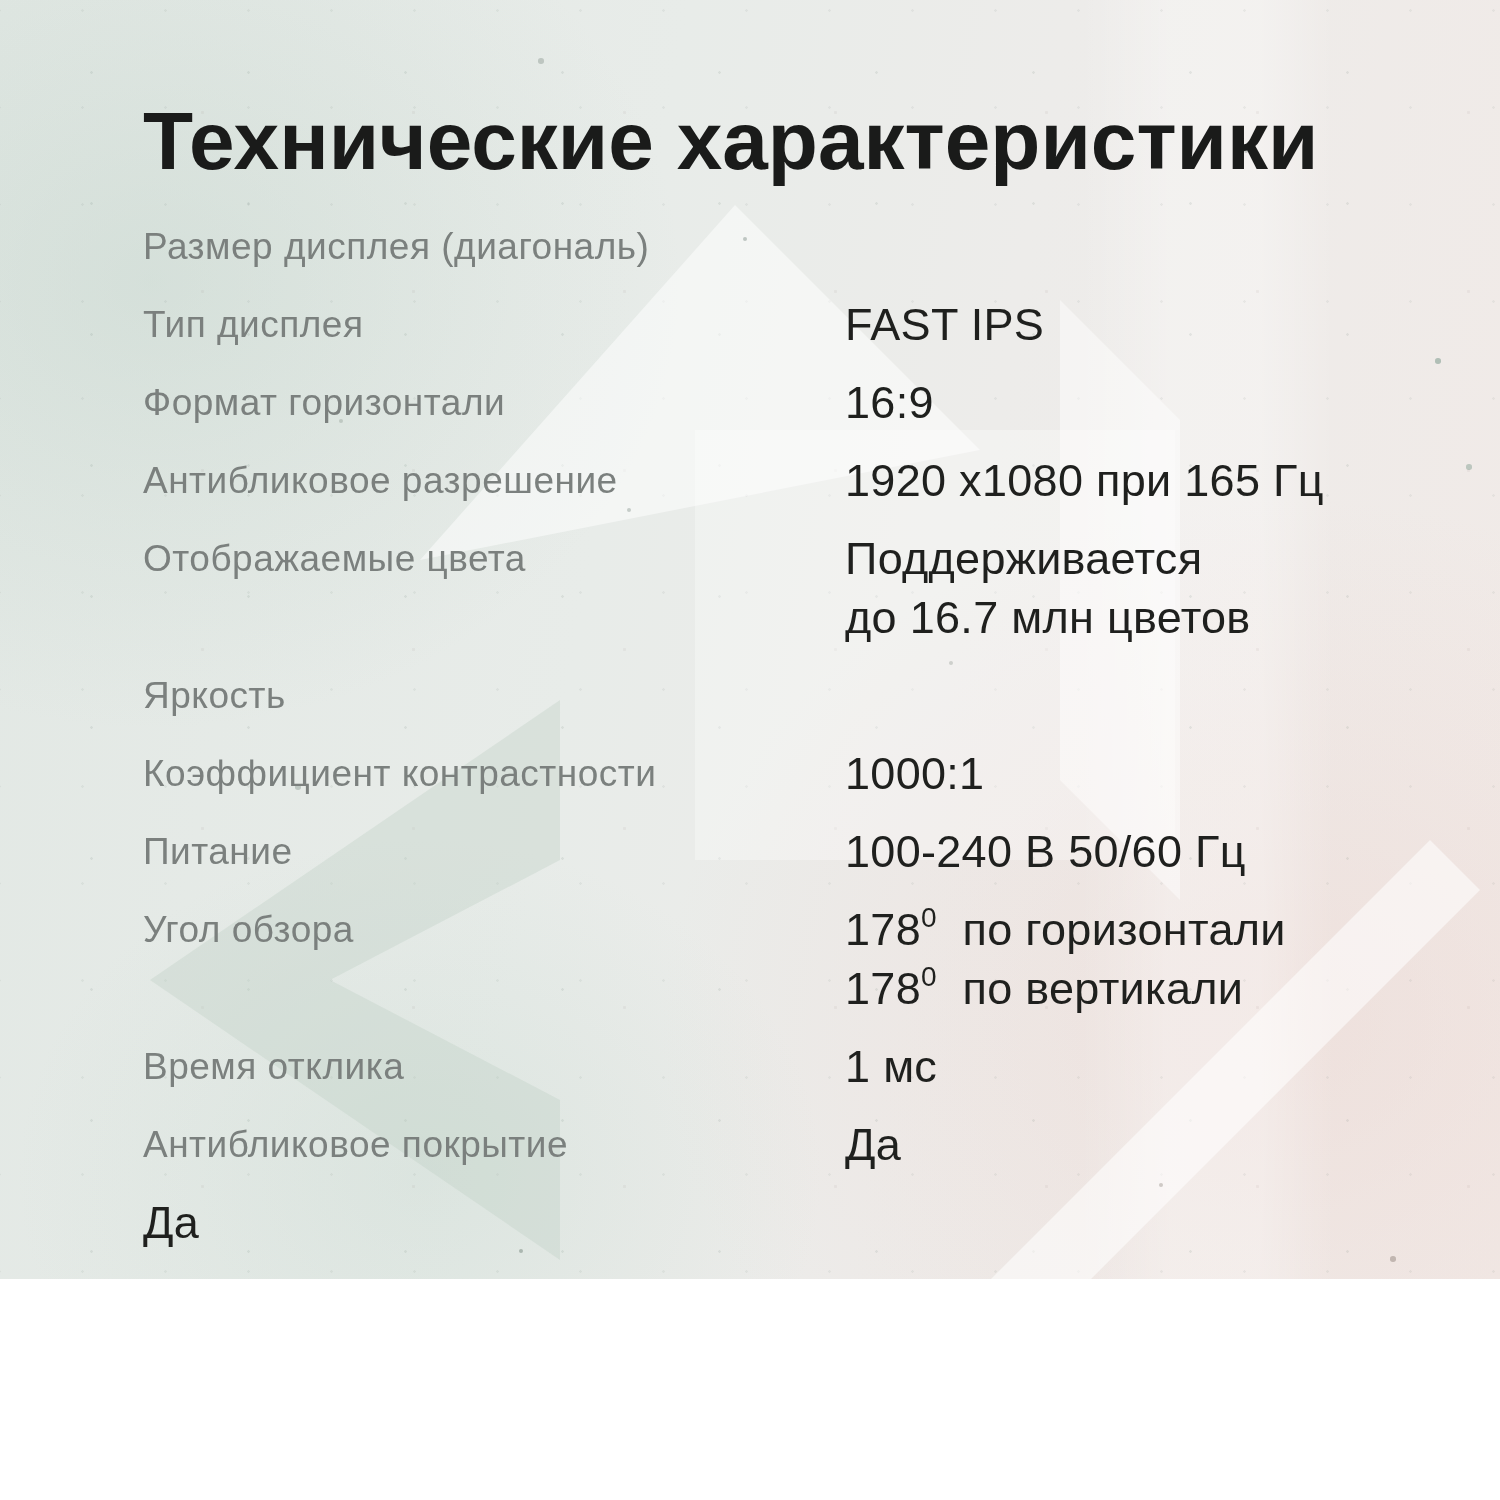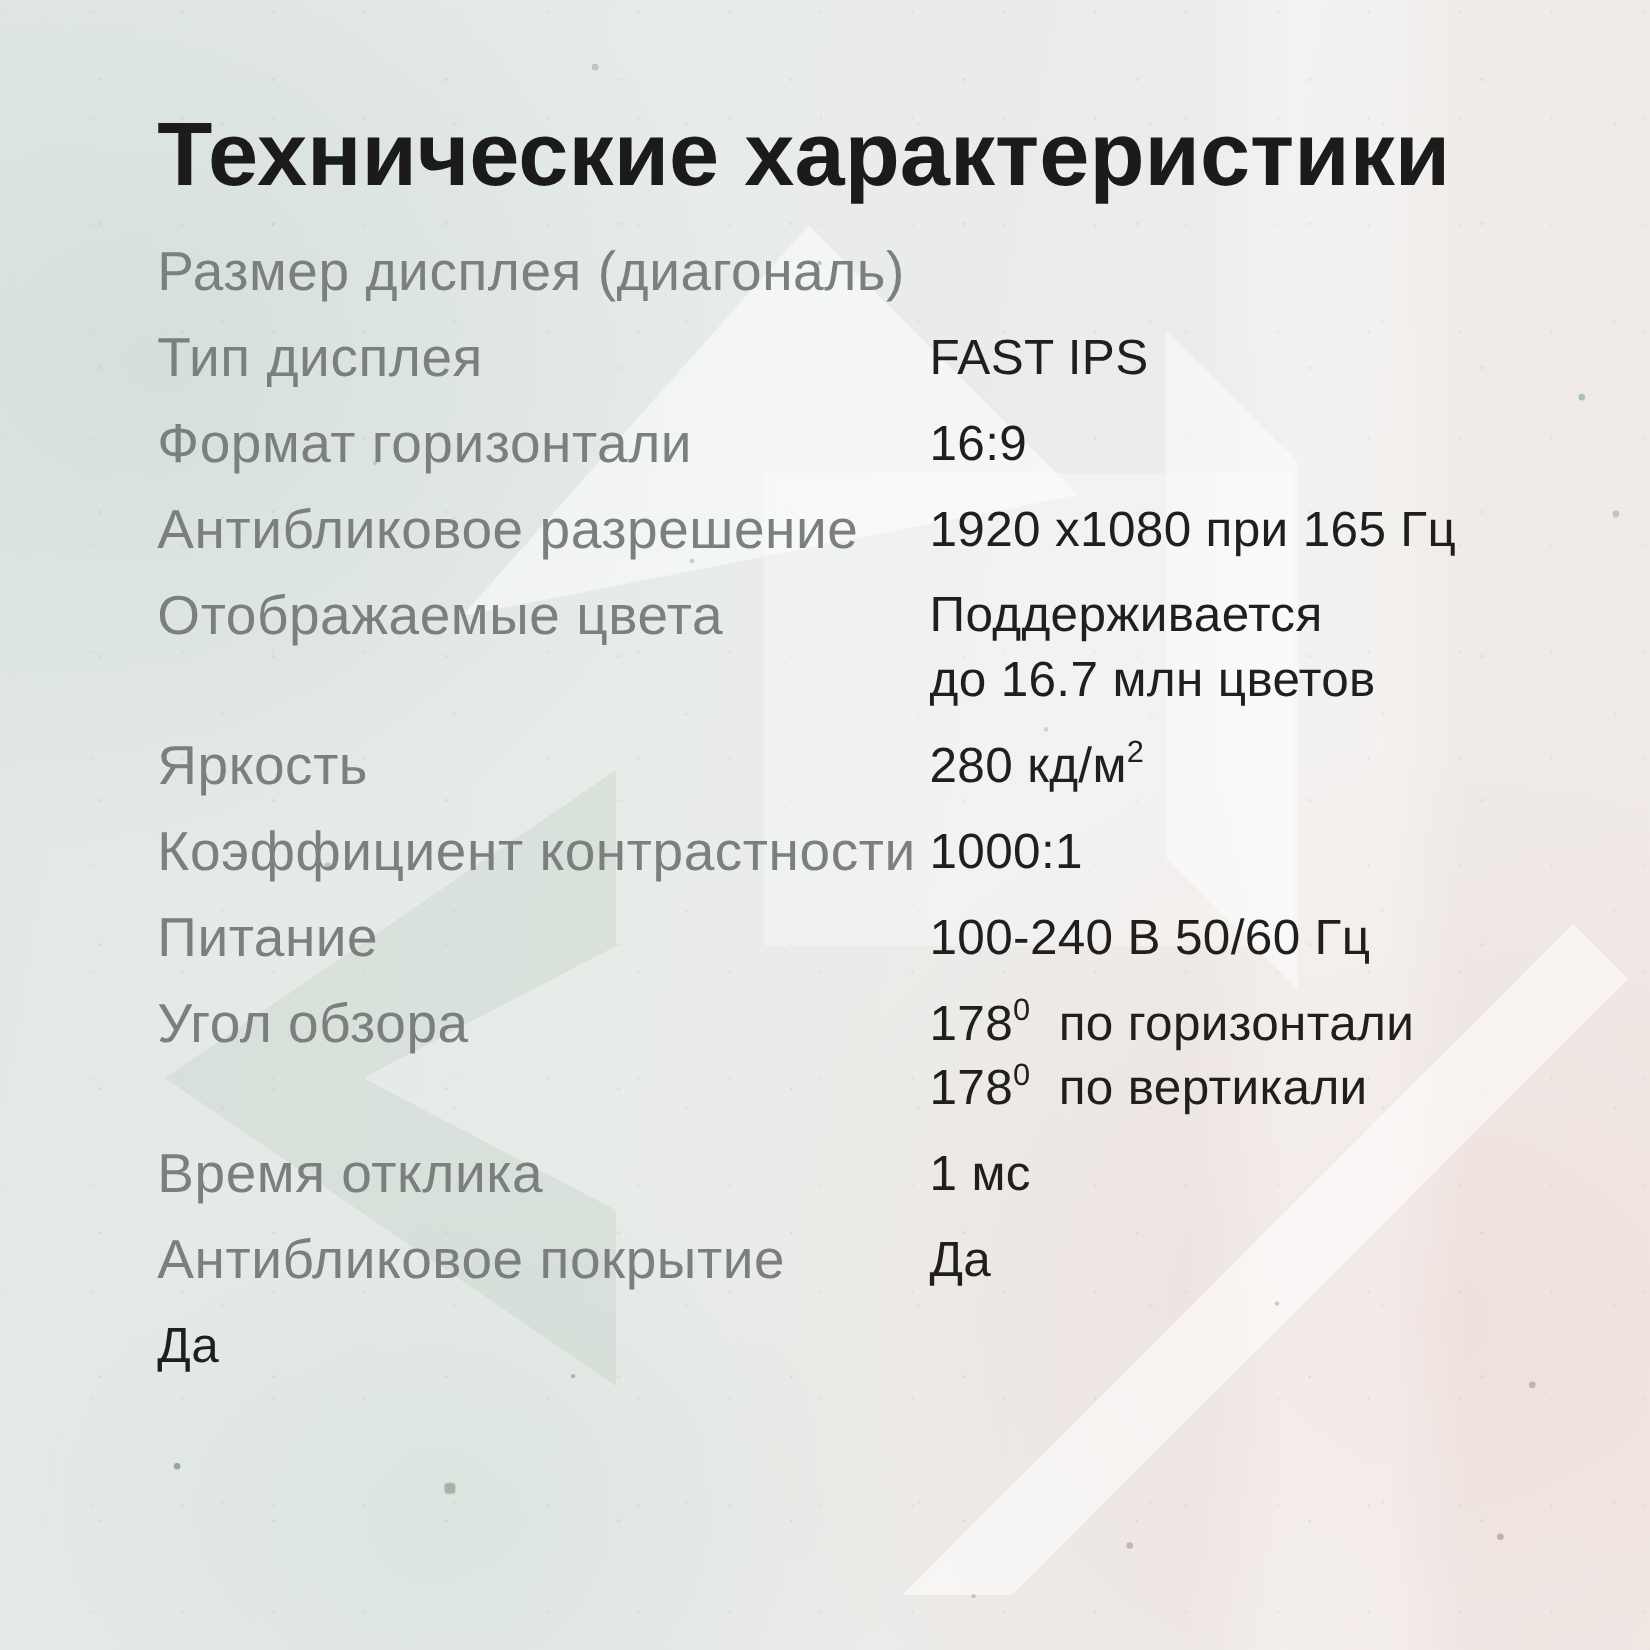--- a/index.html
+++ b/index.html
@@ -3,21 +3,21 @@
 <meta charset="utf-8">
 <style>
   html, body { margin: 0; padding: 0; }
   body {
     width: 1500px; height: 1500px;
     font-family: "Liberation Sans", "DejaVu Sans", sans-serif;
     overflow: hidden;
   }
   .canvas {
     position: relative;
-    width: 1500px; height: 1500px;
+    width: 1500px; height: 1279px;
     overflow: hidden;
     background:
       linear-gradient(90deg, rgba(255,255,255,0) 72%, rgba(255,255,255,0.30) 78%, rgba(255,255,255,0.30) 84%, rgba(255,255,255,0) 89%),
       radial-gradient(900px 750px at 86% 80%, rgba(236,210,204,0.40), rgba(236,210,204,0) 70%),
       radial-gradient(760px 640px at 10% 22%, rgba(183,205,194,0.33), rgba(183,205,194,0) 70%),
       radial-gradient(560px 470px at 28% 92%, rgba(188,210,199,0.28), rgba(188,210,199,0) 72%),
       linear-gradient(100deg, #e2e8e4 0%, #e8ece9 40%, #edecea 62%, #f1eae7 100%);
   }
   
   .canvas::before {
@@ -74,21 +74,21 @@
   }
   .spec-row {
     display: flex;
     align-items: flex-start;
     margin-bottom: 28px;
   }
   .spec-row.gap-before { }
   .spec-label {
     width: 702px;
     flex: 0 0 702px;
-    font-size: 50px;
+    font-size: 37px;
     line-height: 50px;
     letter-spacing: 0.5px;
     color: #7b807e;
   }
   .spec-value {
     font-size: 45px;
     line-height: 50px;
     letter-spacing: 0.3px;
     color: #1f201e;
   }
@@ -142,23 +142,20 @@
       </div>
       <div class="spec-row">
         <div class="spec-label">Отображаемые цвета</div>
         <div class="spec-value">
           <div class="value-line"><span>Поддерживается</span></div>
           <div class="value-line"><span>до 16.7 млн цветов</span></div>
         </div>
       </div>
       <div class="spec-row gap-before">
         <div class="spec-label">Яркость</div>
-        <div class="spec-value">
-          <div class="value-line"><span>280 кд/м</span><span class="sup">2</span></div>
-        </div>
       </div>
       <div class="spec-row">
         <div class="spec-label">Коэффициент контрастности</div>
         <div class="spec-value">
           <div class="value-line"><span>1000:1</span></div>
         </div>
       </div>
       <div class="spec-row">
         <div class="spec-label">Питание</div>
         <div class="spec-value">

